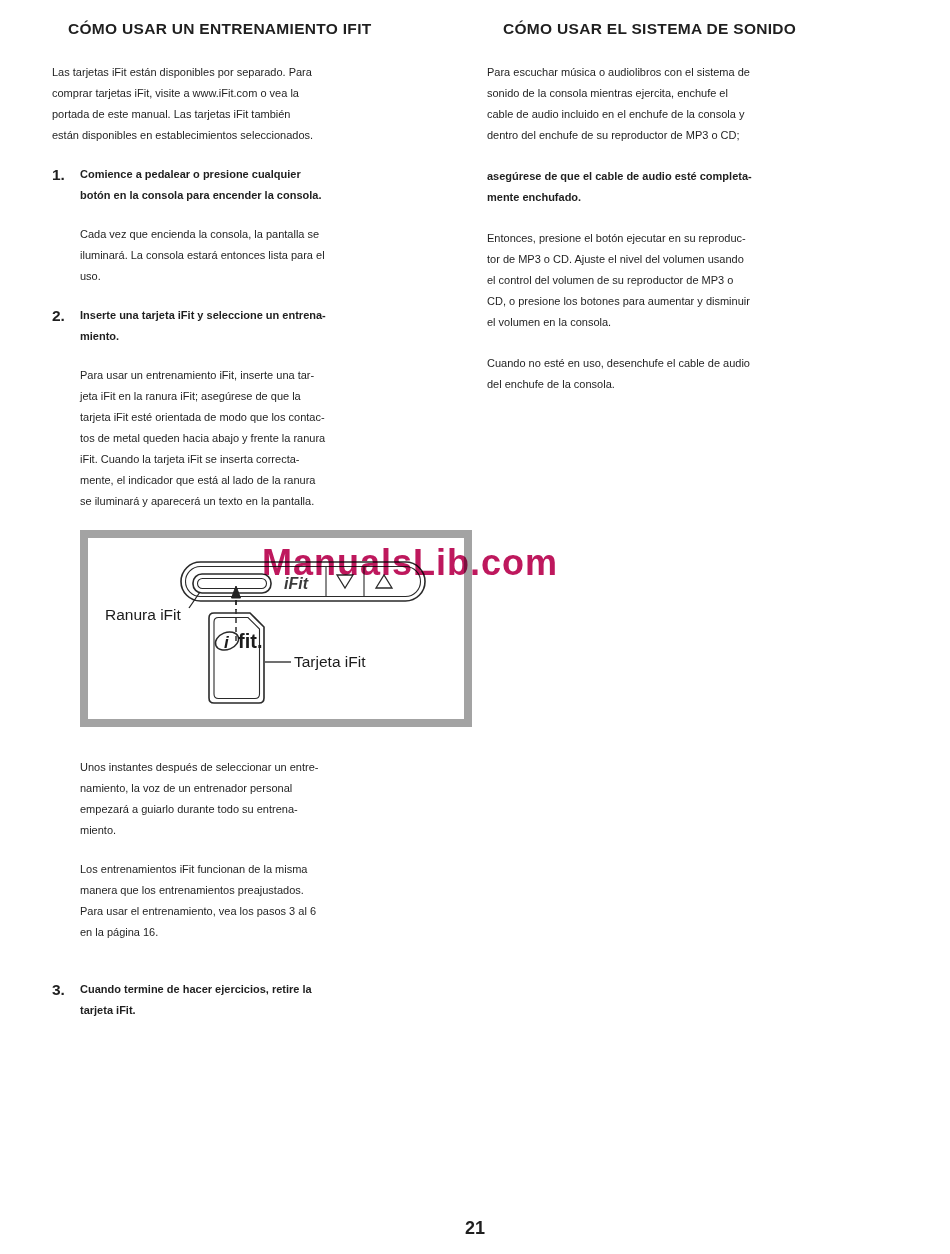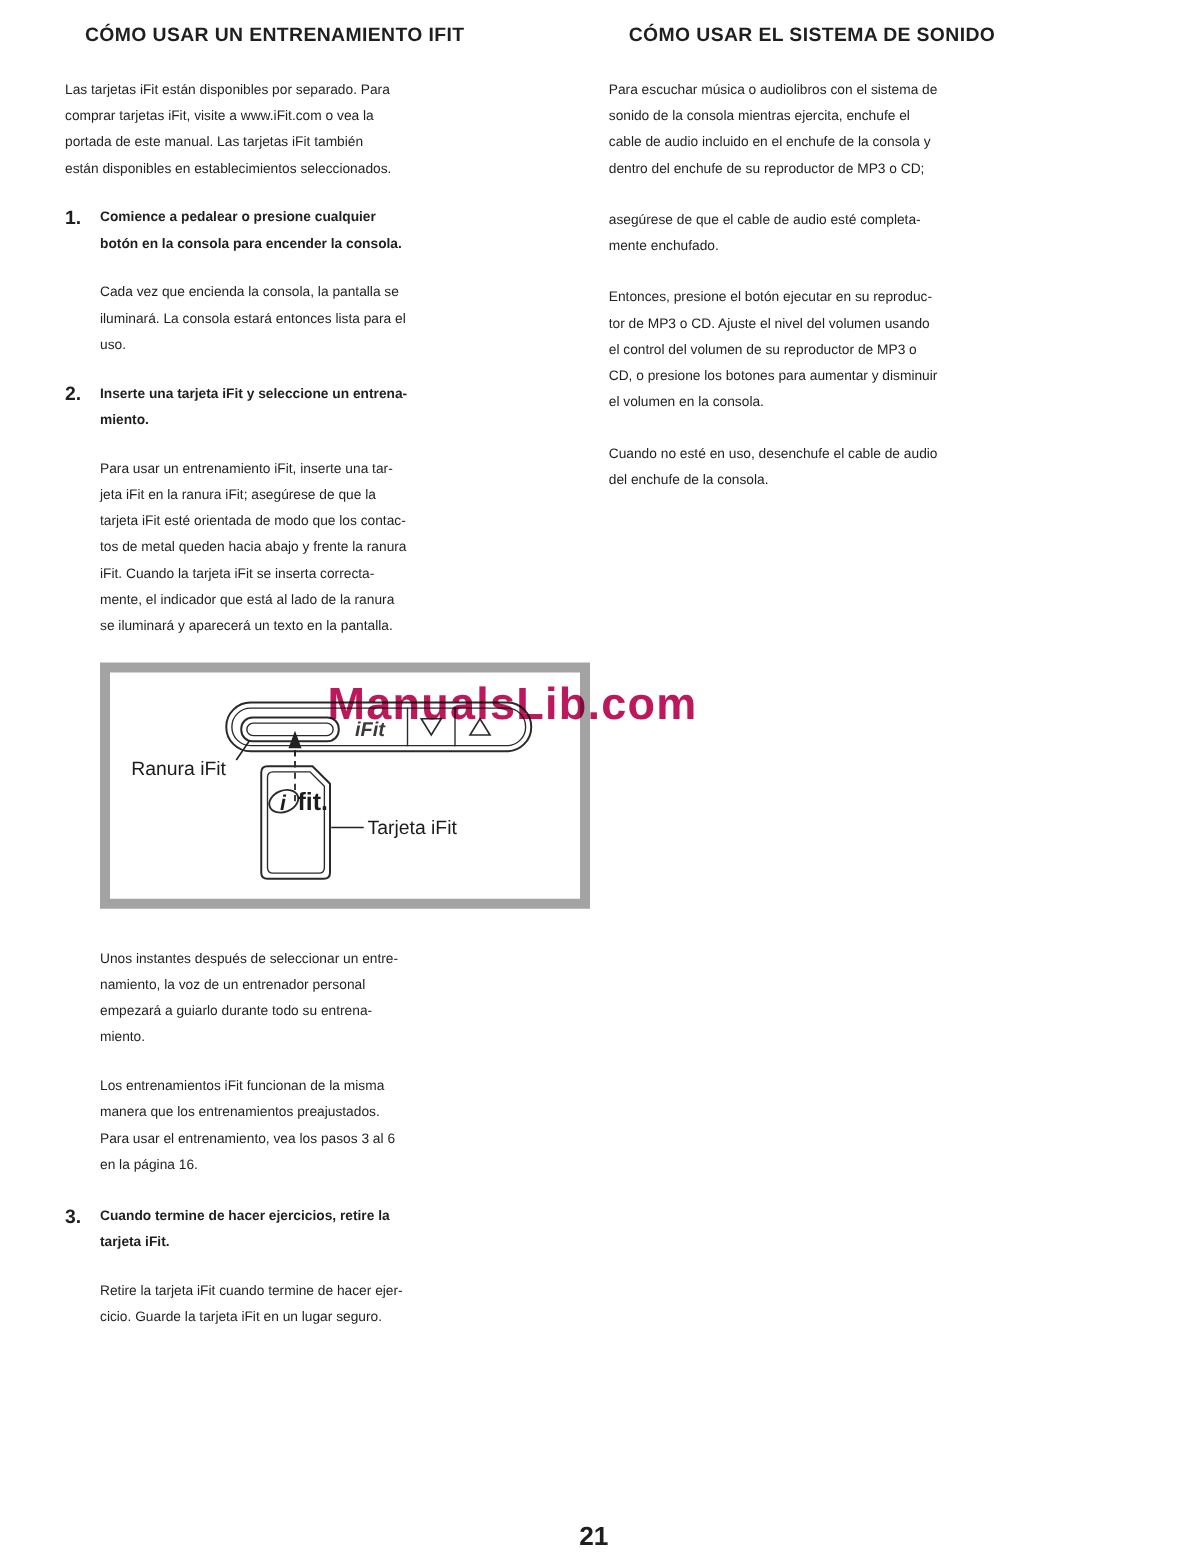--- a/index.html
+++ b/index.html
@@ -8,31 +8,31 @@
   .col{position:absolute;top:20px;width:412px;}
   #col-left{left:52px;}
   #col-right{left:487px;}
   .heading{font-size:15.5px;font-weight:bold;letter-spacing:.3px;margin:0 0 24px 16px;}
   .lines{white-space:pre-line;font-size:11px;line-height:21px;margin:0 0 18px 0;}
   #col-right .lines{margin-bottom:20px;}
   .indent{margin-left:28px;}
   .step{display:flex;margin:0 0 18px 0;}
   .step-num{flex:0 0 28px;font-weight:bold;font-size:15.5px;line-height:21px;}
   .step-title{font-weight:bold;}
-  .boldpart{font-weight:normal;}
+  .boldpart{font-weight:bold;}
   .p1wrap{margin:0 0 20px 0;}
   .p1wrap .lines{margin:0;}
   .figure{position:relative;width:376px;height:181px;border:8px solid #a3a3a3;
           margin:7px 0 30px 28px;background:#fff;}
   .figure svg{position:absolute;left:0;top:0;}
   .watermark{position:absolute;left:262px;top:542px;font-size:36px;font-weight:bold;
              letter-spacing:1px;color:#be185d;mix-blend-mode:multiply;z-index:6;
              pointer-events:none;}
   .pagenum{position:absolute;left:0;right:0;top:1218px;text-align:center;
-           font-size:21px;font-weight:bold;}
+           font-size:18px;font-weight:bold;}
   svg text{font-family:"Liberation Sans","DejaVu Sans",sans-serif;}
 </style>
 </head>
 <body>
 
 <div class="col" id="col-left">
   <h1 class="heading">CÓMO USAR UN ENTRENAMIENTO IFIT</h1>
 
   <p class="lines">Las tarjetas iFit están disponibles por separado. Para
 comprar tarjetas iFit, visite a www.iFit.com o vea la
@@ -99,32 +99,30 @@
       <text x="17" y="82" font-size="15.5" fill="#1c1c1c">Ranura iFit</text>
       <line x1="177" y1="124" x2="203" y2="124" stroke="#222" stroke-width="1.3"></line>
       <text x="206" y="129" font-size="15.5" fill="#1c1c1c">Tarjeta iFit</text>
     </svg>
   </div>
 
   <p class="lines indent">Unos instantes después de seleccionar un entre-
 namiento, la voz de un entrenador personal
 empezará a guiarlo durante todo su entrena-
 miento.</p>
-  <p class="lines indent" style="margin-bottom:20px">Los entrenamientos iFit funcionan de la misma
+  <p class="lines indent" style="margin-bottom:36px">Los entrenamientos iFit funcionan de la misma
 manera que los entrenamientos preajustados.
 Para usar el entrenamiento, vea los pasos 3 al 6
 en la página 16.</p>
 
   <div class="step">
     <div class="step-num">3.</div>
     <div class="lines step-title" style="margin:0">Cuando termine de hacer ejercicios, retire la
 tarjeta iFit.</div>
   </div>
-  <p class="lines indent">Retire la tarjeta iFit cuando termine de hacer ejer-
-cicio. Guarde la tarjeta iFit en un lugar seguro.</p>
 </div>
 
 <div class="col" id="col-right">
   <h1 class="heading">CÓMO USAR EL SISTEMA DE SONIDO</h1>
 
   <div class="p1wrap">
     <div class="lines">Para escuchar música o audiolibros con el sistema de
 sonido de la consola mientras ejercita, enchufe el
 cable de audio incluido en el enchufe de la consola y
 dentro del enchufe de su reproductor de MP3 o CD;</div>

